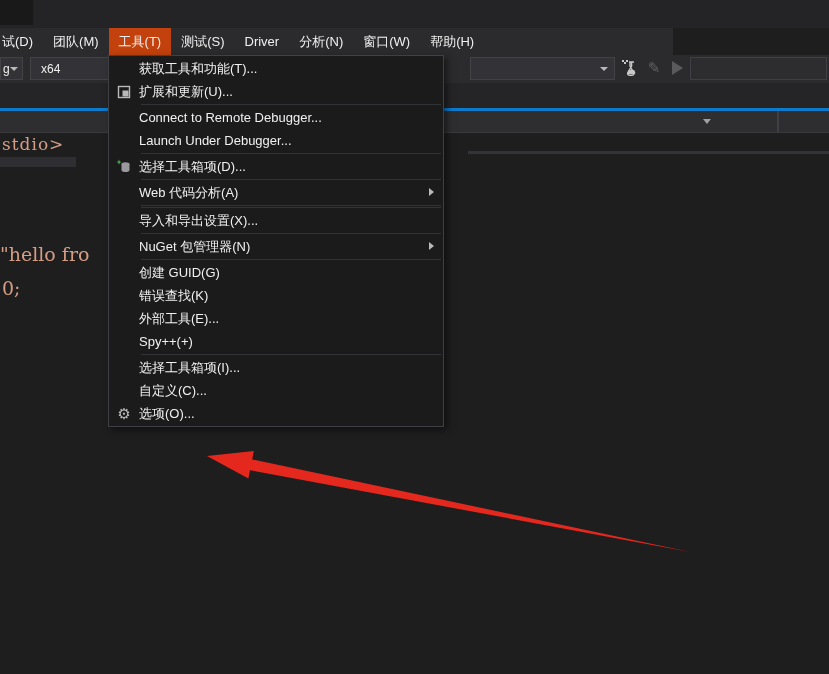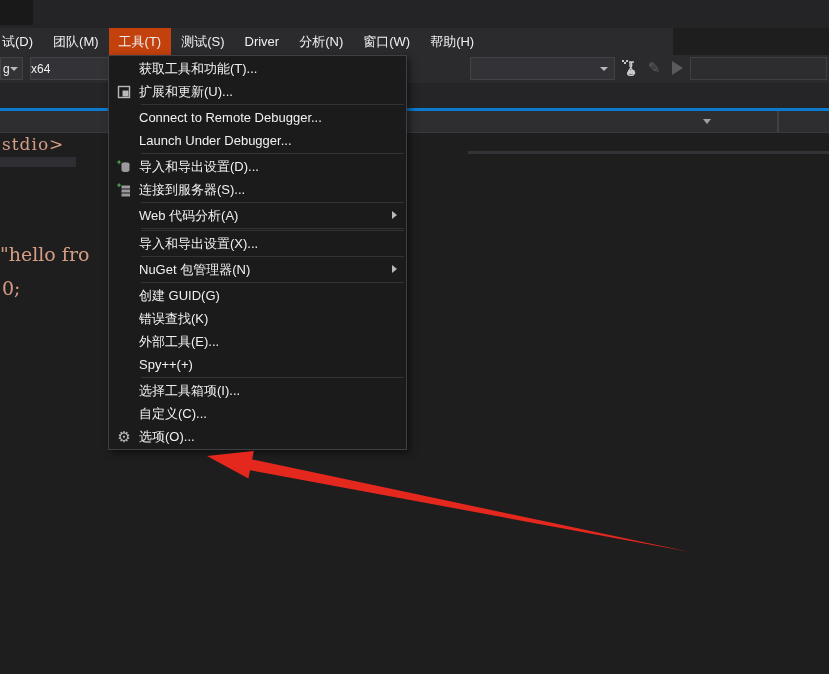--- a/index.html
+++ b/index.html
@@ -23,21 +23,21 @@
   
   .toolbar { position:absolute; top:55px; left:0; width:829px; height:28px; background:#2b2b2e; }
   .tb-strip { position:absolute; top:83px; left:0; width:829px; height:25px; background:#252527; }
   .combo { position:absolute; top:2px; height:23px; box-sizing:border-box;
            background:#333337; border:1px solid #434346; color:#f0f0f0;
            font-size:12px; display:flex; align-items:center; }
   .combo .caret { width:0; height:0; border-left:4px solid transparent; border-right:4px solid transparent;
                   border-top:4px solid #b9b9b9; position:absolute; right:6px; top:9px; }
   #combo-config   { left:0;   width:23px; padding-left:2px; }
   #combo-config .caret { right:4px; }
-  #combo-platform { left:30px; width:78px; padding-left:0; border-right:none; }
+  #combo-platform { left:30px; width:78px; padding-left:10px; border-right:none; }
   #combo-run      { left:470px; width:145px; }
   #toolbar-box    { position:absolute; top:2px; left:690px; width:137px; height:23px;
                     box-sizing:border-box; background:#2d2d30; border:1px solid #3f3f46; }
   .tb-icon { position:absolute; top:3px; width:20px; height:20px; display:flex;
              align-items:center; justify-content:center; }
   #icon-flask  { left:620px; }
   #icon-pencil { left:644px; color:#606062; font-size:15px; }
   #icon-play   { left:667px; }
   #icon-play .tri { width:0; height:0; border-top:7px solid transparent; border-bottom:7px solid transparent;
                     border-left:11px solid #5a5a5c; }
@@ -53,21 +53,21 @@
 
   .editor { position:absolute; top:133px; left:0; width:829px; height:541px;padding-left:43px; }
   .code-line { position:absolute; font-family:"DejaVu Serif", serif; color:#d69d85; white-space:pre; }
   .code-line.l0 { left:2px; top:1px;   font-size:17px; letter-spacing:1px; }
   .code-line.l1 { left:0px; top:110px; font-size:19px; }
   .code-line.l2 { left:2px; top:144px; font-size:19px; }
   .frag-bar  { position:absolute; left:0; top:24px; width:76px; height:10px; background:#2f2f33; }
   .pane-line { position:absolute; left:468px; top:18px; width:361px; height:3px; background:#333338; }
 
   
-  .menu { position:absolute; top:55px; left:108px; width:299px; box-sizing:border-box;
+  .menu { position:absolute; top:55px; left:108px; width:336px; box-sizing:border-box;
           background:#1b1b1c; border:1px solid #3f3f46; box-shadow:3px 3px 7px rgba(0,0,0,.5);
           padding:1px 0; color:#f1f1f1; font-size:13px; z-index:10; }
   .menu-item { height:23px; display:flex; align-items:center; position:relative; cursor:default; }
   .mi-icon   { flex:0 0 30px; width:30px; display:flex; align-items:center; justify-content:center;
                color:#b9b9b9; font-size:15px; line-height:1; }
   .mi-label  { flex:1; white-space:nowrap; }
   .mi-shortcut { margin-right:20px; white-space:nowrap; }
   .mi-arrow  { position:absolute; right:9px; top:7px; width:0; height:0;
                border-top:4px solid transparent; border-bottom:4px solid transparent;
                border-left:5px solid #b9b9b9; }
@@ -163,32 +163,21 @@
     </div>
     <div class="menu-sep"></div>
     <div class="menu-item">
       <span class="mi-icon">
         <svg width="16" height="16" viewBox="0 0 16 16">
           <ellipse cx="9.5" cy="5" rx="4" ry="1.7" fill="#9a9a9e"></ellipse>
           <path d="M5.5 5v6.2c0 1 1.8 1.8 4 1.8s4-.8 4-1.8V5" fill="#9a9a9e"></path>
           <path d="M3 0.5l.8 1.9 1.9.6-1.9.8L3 5.7l-.7-1.9L.4 3l1.9-.6z" fill="#4ab04f"></path>
         </svg>
       </span>
-      <span class="mi-label">导入和导出设置(D)...</span>
-    </div>
-    <div class="menu-item">
-      <span class="mi-icon">
-        <svg width="16" height="16" viewBox="0 0 16 16">
-          <rect x="5.5" y="3.5" width="8.5" height="3" fill="#9a9a9e"></rect>
-          <rect x="5.5" y="7.5" width="8.5" height="3" fill="#9a9a9e"></rect>
-          <rect x="5.5" y="11.5" width="8.5" height="3" fill="#9a9a9e"></rect>
-          <path d="M3 0.5l.8 1.9 1.9.6-1.9.8L3 5.7l-.7-1.9L.4 3l1.9-.6z" fill="#4ab04f"></path>
-        </svg>
-      </span>
-      <span class="mi-label">连接到服务器(S)...</span>
+      <span class="mi-label">选择工具箱项(D)...</span>
     </div>
     <div class="menu-sep"></div>
     <div class="menu-item">
       <span class="mi-icon"></span>
       <span class="mi-label">Web 代码分析(A)</span>
       <span class="mi-arrow"></span>
     </div>
     <div class="menu-sep"></div>
     <div class="menu-sep"></div>
     <div class="menu-item">

